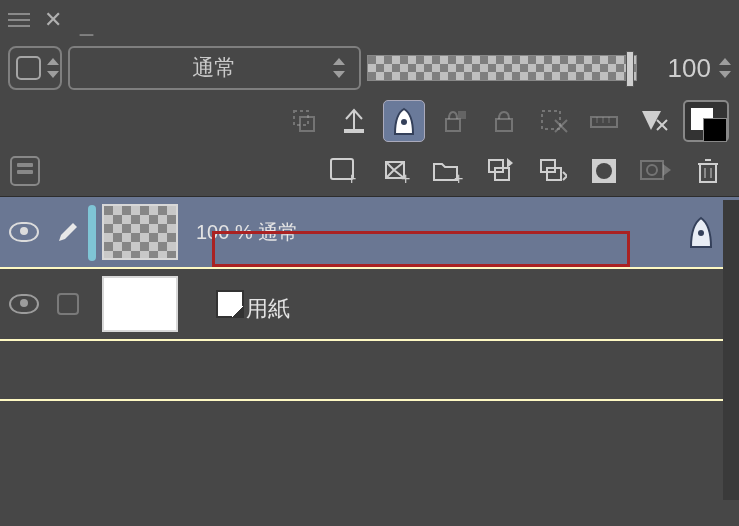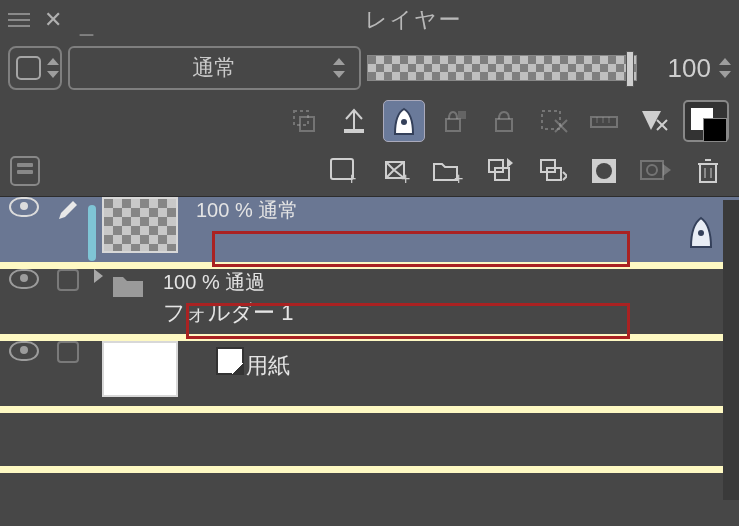--- a/index.html
+++ b/index.html
@@ -95,23 +95,23 @@
   .toolrow2 .spacer{flex:1}
   .panel-menu {
     width:30px; height:30px; border:2px solid #888; border-radius:5px;
     display:flex;flex-direction:column;gap:3px;padding:5px;
   }
   .panel-menu span{height:4px;background:#888;border-radius:1px;}
 
   
   .layer-list { border-top:1px solid #2d2d2d; }
   .layer-row {
-    display:flex; align-items:flex-start;
+    display:flex; align-items:center;
     height:72px;
-    border-bottom:7px solid #fef9c3;
+    border-bottom:2px solid #fef9c3;
     position:relative;
   }
   .layer-row.selected { background:#6a7793; }
   .layer-row.selected .sel-strip{
     position:absolute; left:88px; top:8px; width:8px; height:56px;
     background:#7fc5d6; border-radius:4px;
   }
   .col-vis { width:48px; display:flex; justify-content:center; }
   .eye {
     width:30px;height:20px;border:2px solid #9c9c9c;border-radius:50%/60%;
@@ -168,21 +168,20 @@
 <body>
 
 <div class="titlebar">
   <div class="hamburger">
       <span></span>
       <span></span>
       <span></span>
     </div>
   <div class="win-close">✕</div>
   <div class="win-min">＿</div>
-  <div class="title-text">レイヤー</div>
 </div>
 
 <div class="blend-row">
   <div class="sel-box">
     <div class="rect"></div>
     <div class="spin">
         <div class="tri-up"></div>
         <div class="tri-dn"></div>
       </div>
   </div>
@@ -342,39 +341,20 @@
     </div>
     <div class="hi-box" style="left:212px;top:34px;width:418px;height:36px;"></div>
     <div class="badge-frame">
       <svg width="28" height="34">
           <path d="M4 32 Q4 10 14 3 Q24 10 24 32 Z" fill="#e8edf5" stroke="#34405a" stroke-width="2"></path>
           <circle cx="14" cy="18" r="3" fill="#34405a"></circle>
         </svg>
     </div>
   </div>
 
-  <div class="layer-row">
-    <div class="col-vis">
-        <div class="eye"></div>
-      </div>
-    <div class="col-lock">
-        <div class="lock-box"></div>
-      </div>
-    <div class="expand-tri"></div>
-    <svg class="folder-icon" width="40" height="34">
-        <path d="M4 8 L4 28 L34 28 L34 12 L18 12 L14 8 Z" fill="#9a9a9a"></path>
-      </svg>
-    <div class="layer-text" style="margin-left:14px">
-      <div class="line1">
-        <span>100 %</span>&nbsp;<span>通過</span>
-      </div>
-      <div class="line2">フォルダー 1</div>
-    </div>
-    <div class="hi-box" style="left:186px;top:34px;width:444px;height:36px;"></div>
-  </div>
 
   <div class="layer-row paper-row">
     <div class="col-vis">
         <div class="eye"></div>
       </div>
     <div class="col-lock">
         <div class="lock-box"></div>
       </div>
     <div class="thumb-box white" style="margin-left:14px"></div>
     <div class="layer-text">

